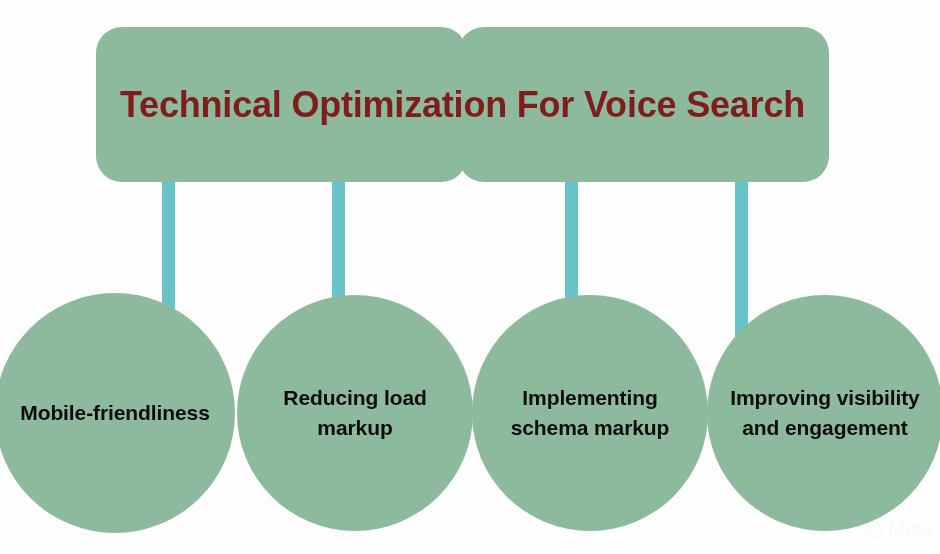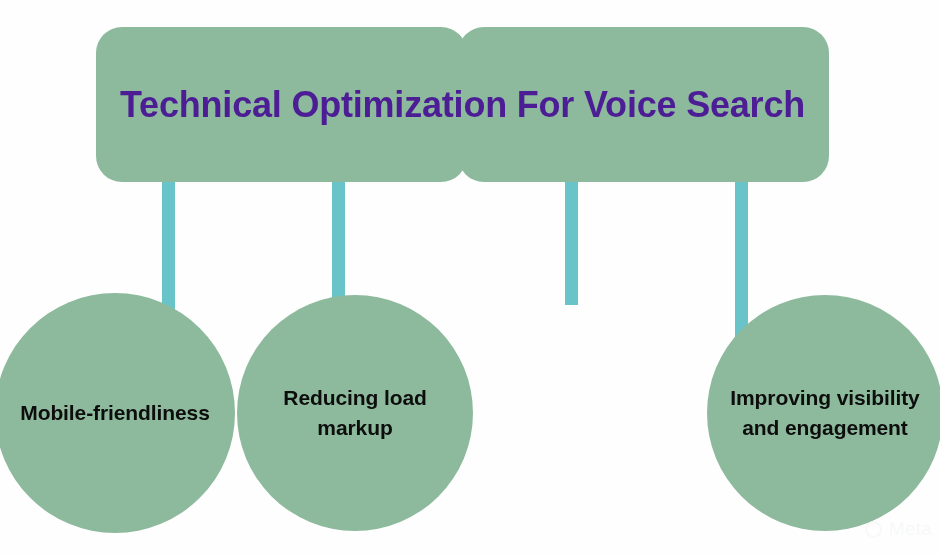--- a/index.html
+++ b/index.html
@@ -39,21 +39,21 @@
     position: absolute;
     left: 0; top: 0;
     width: 733px;
     height: 155px;
     display: flex;
     align-items: center;
     justify-content: center;
     text-align: center;
     font-size: 36px;
     font-weight: bold;
-    color: #4c1d95;
+    color: #7f1d1d;
     line-height: 1.22;
     letter-spacing: -0.2px;
     padding: 0 14px;
     box-sizing: border-box;
   }
 
   
   .conn {
     position: absolute;
     background: #68c4c8;
@@ -126,20 +126,23 @@
   </div>
 
   <div class="node" style="left:-5px; top:293px; width:240px; height:240px;">
     <span class="node-label">Mobile-friendliness</span>
   </div>
 
   <div class="node" style="left:237px; top:295px; width:236px; height:236px;">
     <span class="node-label">Reducing load markup</span>
   </div>
 
+  <div class="node" style="left:472px; top:295px; width:236px; height:236px;">
+    <span class="node-label">Implementing schema markup</span>
+  </div>
 
   <div class="node" style="left:707px; top:295px; width:236px; height:236px;">
     <span class="node-label">Improving visibility and engagement</span>
   </div>
 
   <div class="watermark">
     <span class="wm-ring"></span>
     <span class="wm-text">Meta</span>
   </div>
 

